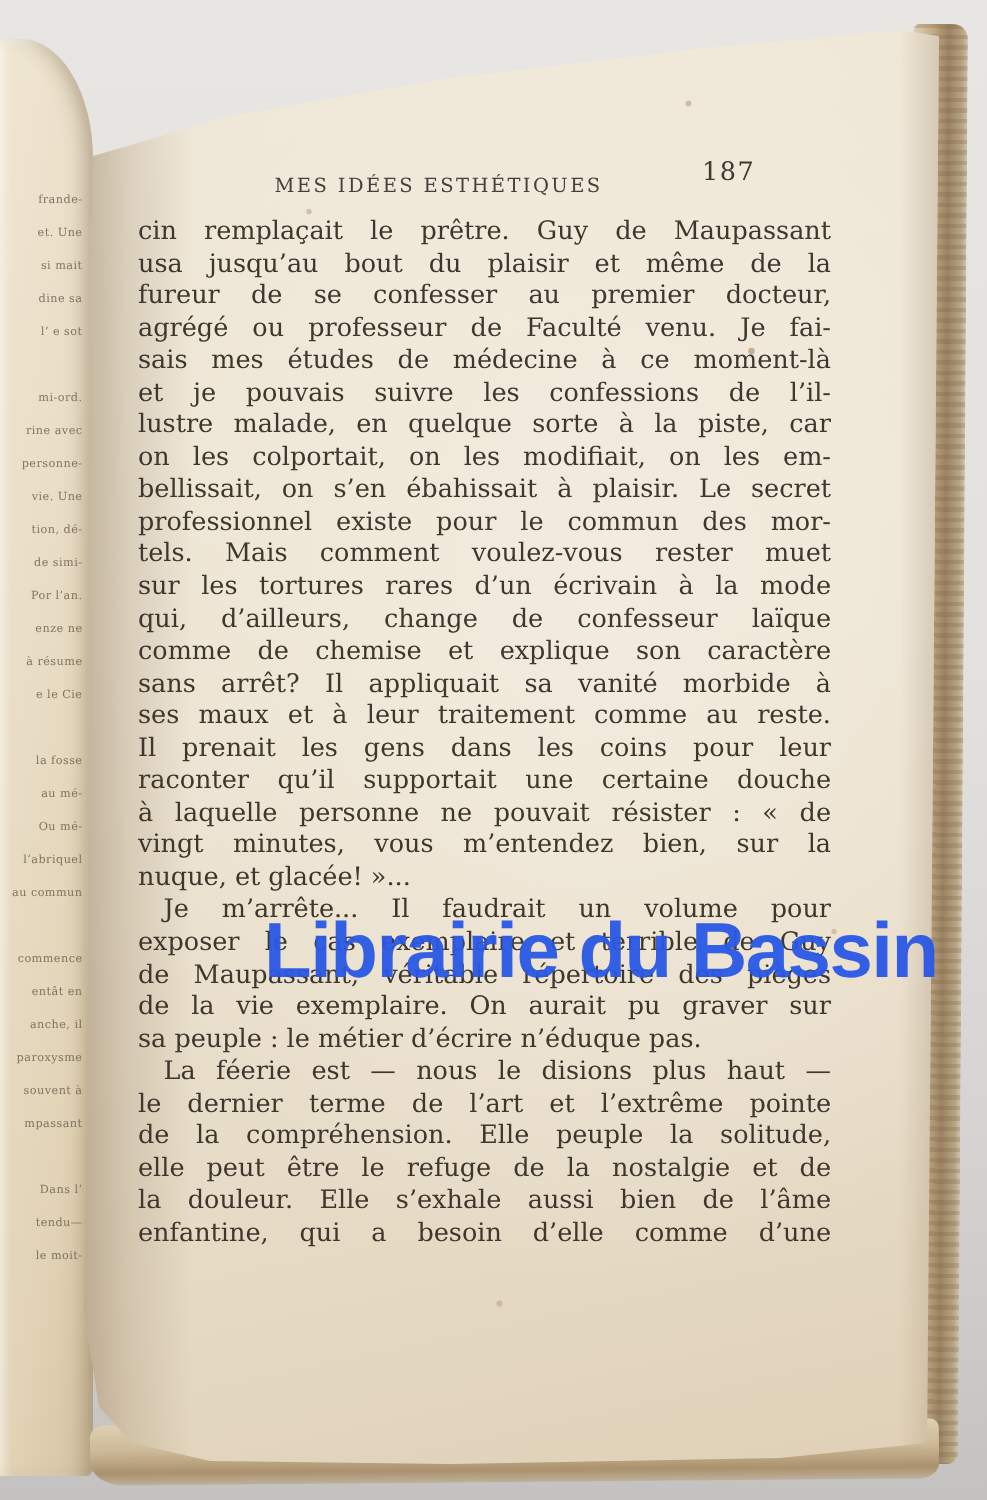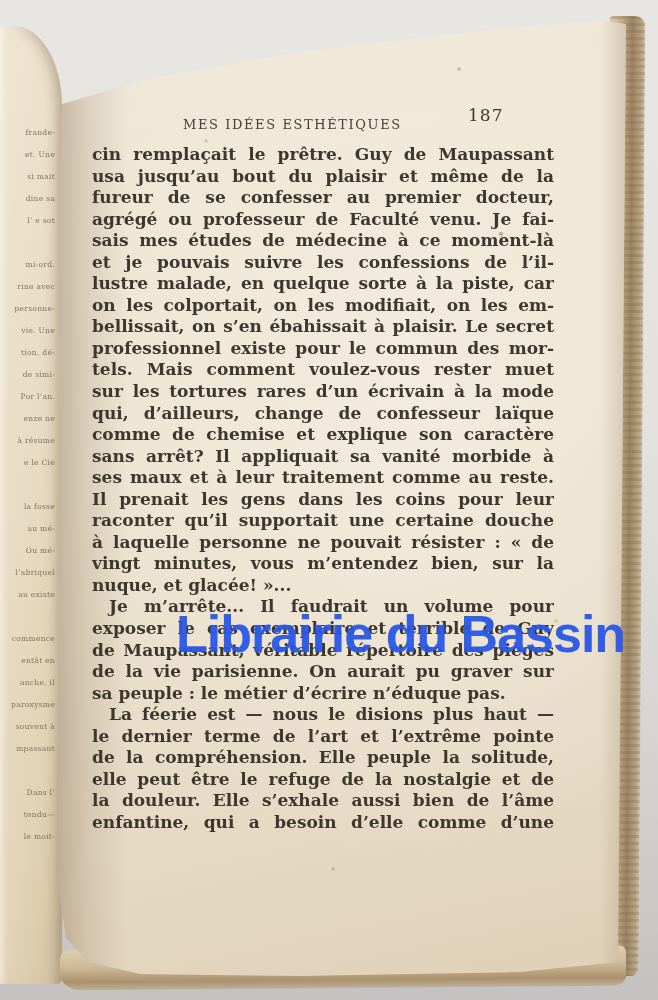--- a/index.html
+++ b/index.html
@@ -83,21 +83,20 @@
   }
   .folio{
     position:absolute;left:468px;top:105px;
     font-size:17px;letter-spacing:1px;color:#3e382f;
   }
   .body-block{position:absolute;left:92px;top:144px;width:462px;color:#3e372d;}
   .ln{
     font-size:17px;line-height:21.55px;height:21.55px;overflow:hidden;
     text-align:justify;text-align-last:justify;
     white-space:normal;
-    font-weight:bold;
   }
   .ln.ind{text-indent:17px;}
   .ln.end{text-align:center;text-align-last:left;}
   
   .watermark{
     position:absolute;left:176px;top:604px;
     font-family:"Liberation Sans", sans-serif;
     font-size:52px;font-weight:700;letter-spacing:-1px;
     color:#2a58e6;opacity:.95;
     white-space:nowrap;
@@ -124,21 +123,21 @@
         <div>de simi-</div>
         <div>Por l’an.</div>
         <div>enze ne</div>
         <div>à résume</div>
         <div>e le Cie</div>
         <div>&nbsp;</div>
         <div>la fosse</div>
         <div>au mé-</div>
         <div>Ou mé-</div>
         <div>l’abriquel</div>
-        <div>au existe</div>
+        <div>au commun</div>
         <div>&nbsp;</div>
         <div>commence</div>
         <div>entât en</div>
         <div>anche, il</div>
         <div>paroxysme</div>
         <div>souvent à</div>
         <div>mpassant</div>
         <div>&nbsp;</div>
         <div>Dans l’</div>
         <div>tendu—</div>
@@ -177,21 +176,21 @@
         <div class="ln">sans arrêt? Il appliquait sa vanité morbide à</div>
         <div class="ln">ses maux et à leur traitement comme au reste.</div>
         <div class="ln">Il prenait les gens dans les coins pour leur</div>
         <div class="ln">raconter qu’il supportait une certaine douche</div>
         <div class="ln">à laquelle personne ne pouvait résister : « de</div>
         <div class="ln">vingt minutes, vous m’entendez bien, sur la</div>
         <div class="ln end">nuque, et glacée! »...</div>
         <div class="ln ind">Je m’arrête... Il faudrait un volume pour</div>
         <div class="ln">exposer le cas exemplaire et terrible de Guy</div>
         <div class="ln">de Maupassant, véritable répertoire des pièges</div>
-        <div class="ln">de la vie parisienne. On aurait pu graver sur</div>
+        <div class="ln">de la vie exemplaire. On aurait pu graver sur</div>
         <div class="ln end">sa peuple : le métier d’écrire n’éduque pas.</div>
         <div class="ln ind">La féerie est — nous le disions plus haut —</div>
         <div class="ln">le dernier terme de l’art et l’extrême pointe</div>
         <div class="ln">de la compréhension. Elle peuple la solitude,</div>
         <div class="ln">elle peut être le refuge de la nostalgie et de</div>
         <div class="ln">la douleur. Elle s’exhale aussi bien de l’âme</div>
         <div class="ln">enfantine, qui a besoin d’elle comme d’une</div>
       </div>
   </div>
 

